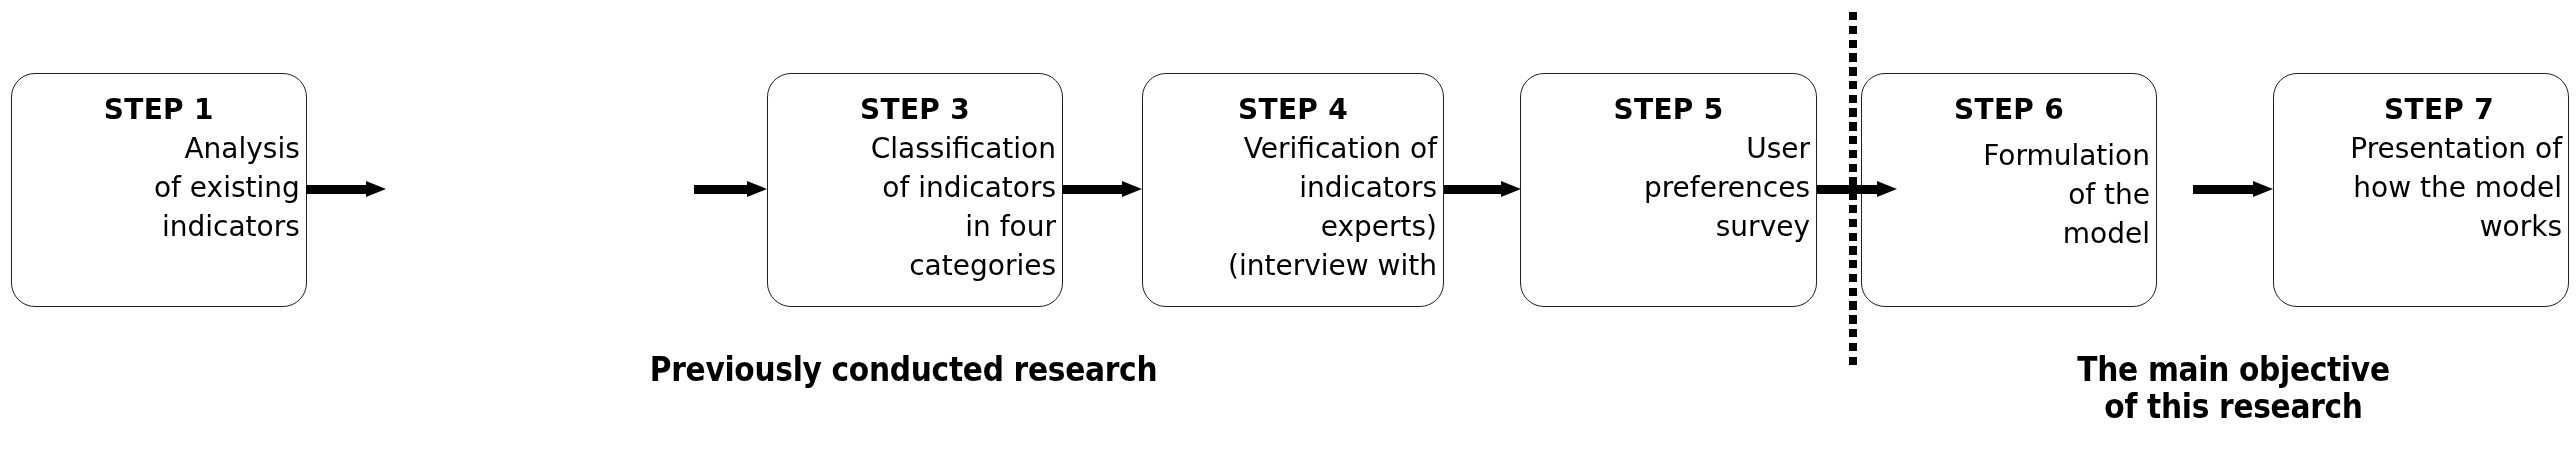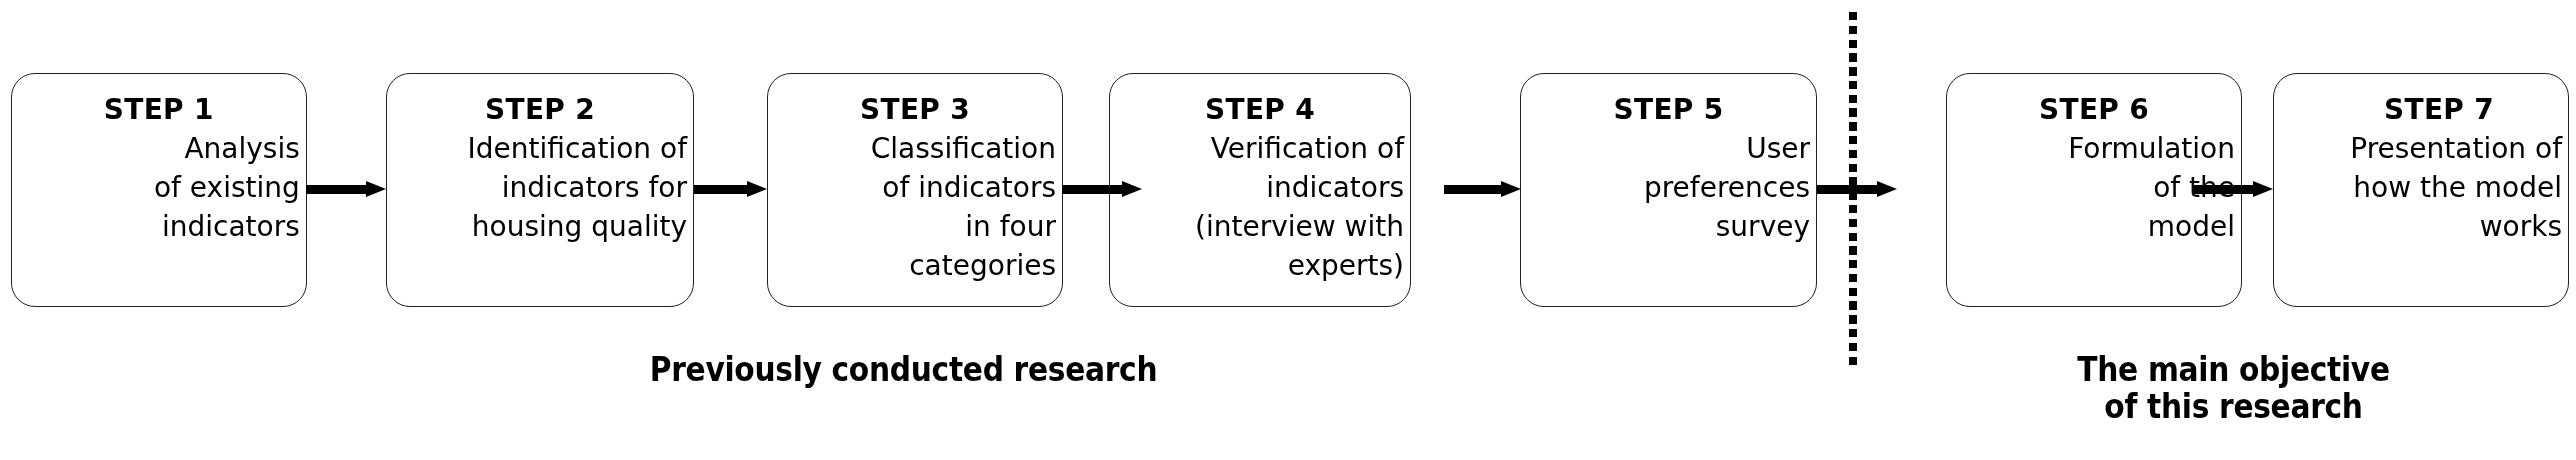--- a/index.html
+++ b/index.html
@@ -109,59 +109,51 @@
 
   <div class="step-box" id="box-0" style="left: 10.8px; width: 296px;">
     <div class="step-title">STEP 1</div>
     <div class="step-body">
       <span class="ln">Analysis</span>
       <span class="ln">of existing</span>
       <span class="ln">indicators</span>
     </div>
   </div>
 
-  <div class="step-box" id="box-1" style="left: 386px; width: 308px;">
-    <div class="step-title">STEP 2</div>
-    <div class="step-body">
-      <span class="ln">Identification of</span>
-      <span class="ln">indicators for</span>
-      <span class="ln">housing quality</span>
-    </div>
-  </div>
 
   <div class="step-box" id="box-2" style="left: 767px; width: 296px;">
     <div class="step-title">STEP 3</div>
     <div class="step-body">
       <span class="ln">Classification</span>
       <span class="ln">of indicators</span>
       <span class="ln">in four</span>
       <span class="ln">categories</span>
     </div>
   </div>
 
-  <div class="step-box" id="box-3" style="left: 1109px; width: 302px;">
+  <div class="step-box" id="box-3" style="left: 1142px; width: 302px;">
     <div class="step-title">STEP 4</div>
     <div class="step-body">
       <span class="ln">Verification of</span>
       <span class="ln">indicators</span>
+      <span class="ln">experts)</span>
       <span class="ln">(interview with</span>
-      <span class="ln">experts)</span>
     </div>
   </div>
 
   <div class="step-box" id="box-4" style="left: 1520px; width: 297px;">
     <div class="step-title">STEP 5</div>
     <div class="step-body">
       <span class="ln">User</span>
       <span class="ln">preferences</span>
       <span class="ln">survey</span>
     </div>
   </div>
 
-  <div class="step-box" id="box-5" style="left: 1946px; width: 296px;">
+  <div class="step-box" id="box-5" style="left: 1861px; width: 296px; gap: 7px;">
     <div class="step-title">STEP 6</div>
     <div class="step-body">
       <span class="ln">Formulation</span>
       <span class="ln">of the</span>
       <span class="ln">model</span>
     </div>
   </div>
 
   <div class="step-box" id="box-6" style="left: 2273px; width: 296px; padding-left: 36px;">
     <div class="step-title">STEP 7</div>

